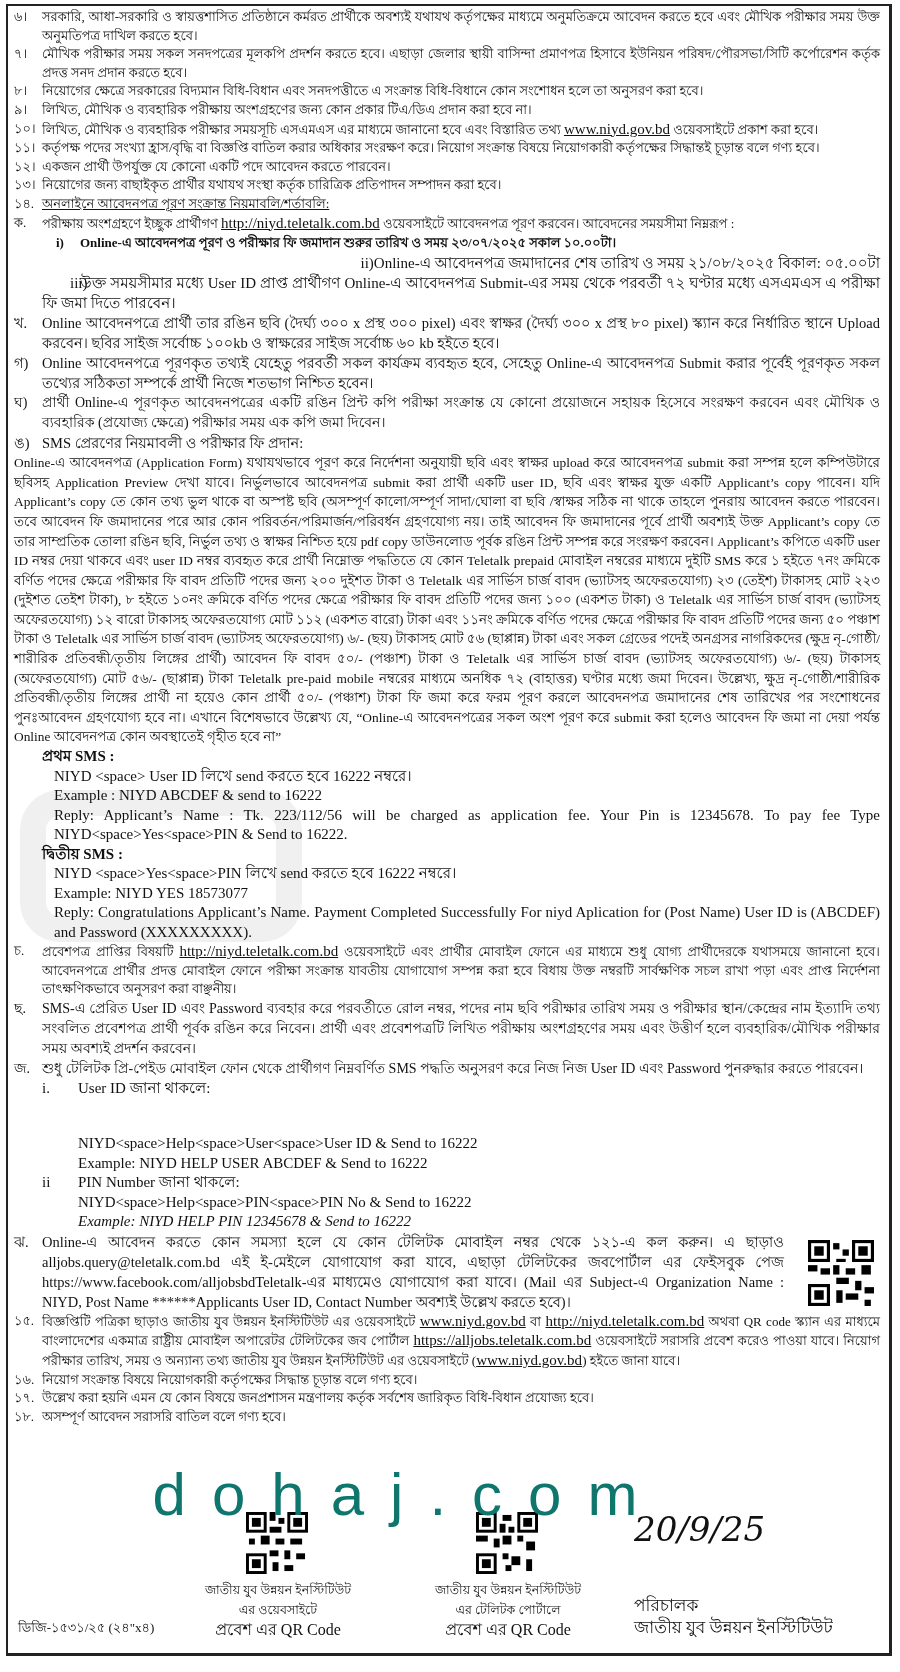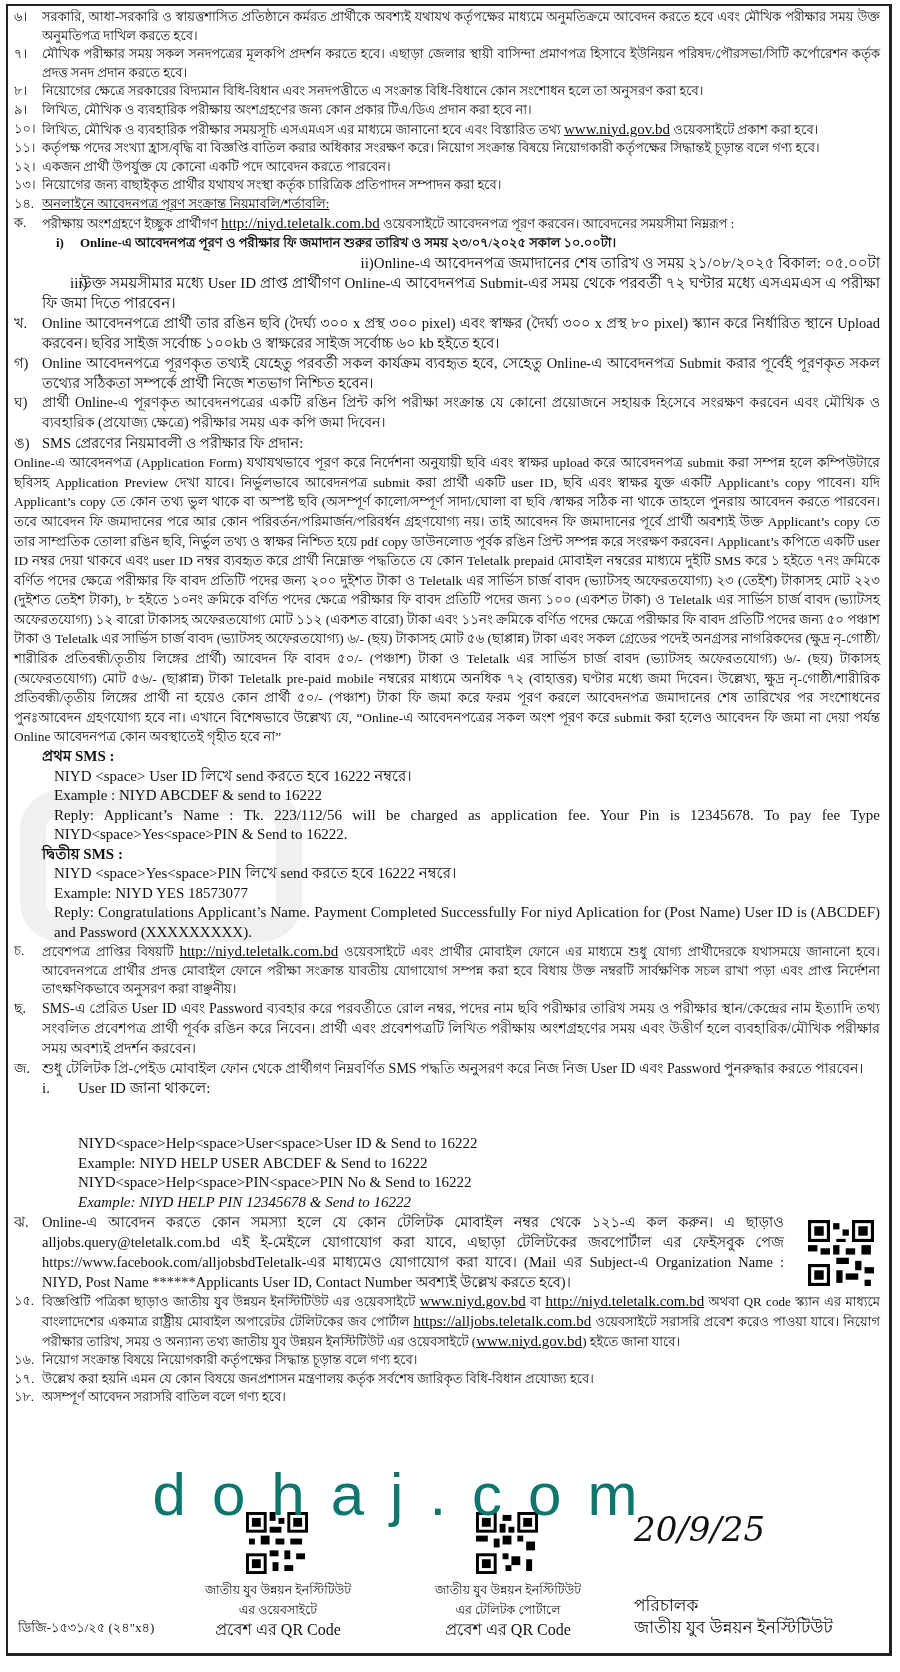--- a/index.html
+++ b/index.html
@@ -132,20 +132,21 @@
     <span class="txt">SMS-এ প্রেরিত User ID এবং Password ব্যবহার করে পরবর্তীতে রোল নম্বর, পদের নাম ছবি পরীক্ষার তারিখ সময় ও পরীক্ষার স্থান/কেন্দ্রের নাম ইত্যাদি তথ্য সংবলিত প্রবেশপত্র প্রার্থী পূর্বক রঙিন করে নিবেন। প্রার্থী এবং প্রবেশপত্রটি লিখিত পরীক্ষায় অংশগ্রহণের সময় এবং উত্তীর্ণ হলে ব্যবহারিক/মৌখিক পরীক্ষার সময় অবশ্যই প্রদর্শন করবেন।</span>
   </div>
   <div class="row en" style="font-size:14px;line-height:20px;">
     <span class="num">জ.</span>
     <span class="txt">শুধু টেলিটক প্রি-পেইড মোবাইল ফোন থেকে প্রার্থীগণ নিম্নবর্ণিত SMS পদ্ধতি অনুসরণ করে নিজ নিজ User ID এবং Password পুনরুদ্ধার করতে পারবেন।</span>
   </div>
   <div class="sms">
     <div><span class="subnum" style="width:36px;">i.</span><span>User ID জানা থাকলে:</span></div>
     <div style="margin-left:36px;margin-top:36px;">NIYD&lt;space&gt;Help&lt;space&gt;User&lt;space&gt;User ID &amp; Send to 16222</div>
     <div style="margin-left:36px;">Example: NIYD HELP USER ABCDEF &amp; Send to 16222</div>
+    <div><span class="subnum" style="width:36px;">ii</span><span>PIN Number জানা থাকলে:</span></div>
     <div style="margin-left:36px;">NIYD&lt;space&gt;Help&lt;space&gt;PIN&lt;space&gt;PIN No &amp; Send to 16222</div>
     <div style="margin-left:36px;font-style:italic;">Example: NIYD HELP PIN 12345678 &amp; Send to 16222</div>
   </div>
 
   <div class="row en" style="font-size:14.5px;line-height:20px;position:relative;">
     <span class="num">ঝ.</span>
     <span class="txt" style="padding-right:96px;">Online-এ আবেদন করতে কোন সমস্যা হলে যে কোন টেলিটক মোবাইল নম্বর থেকে ১২১-এ কল করুন। এ ছাড়াও alljobs.query@teletalk.com.bd এই ই-মেইলে যোগাযোগ করা যাবে, এছাড়া টেলিটকের জবপোর্টাল এর ফেইসবুক পেজ https://www.facebook.com/alljobsbdTeletalk-এর মাধ্যমেও যোগাযোগ করা যাবে। (Mail এর Subject-এ Organization Name : NIYD, Post Name ******Applicants User ID, Contact Number অবশ্যই উল্লেখ করতে হবে)।</span>
     <svg class="qr-inline" style="top:8px;right:6px;" viewBox="0 0 21 21">
       <rect width="21" height="21" fill="#fff"></rect>
       <g fill="#000">

